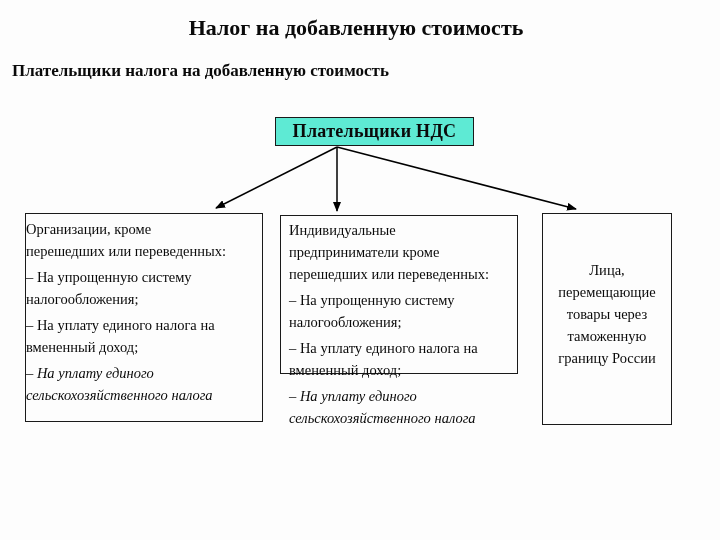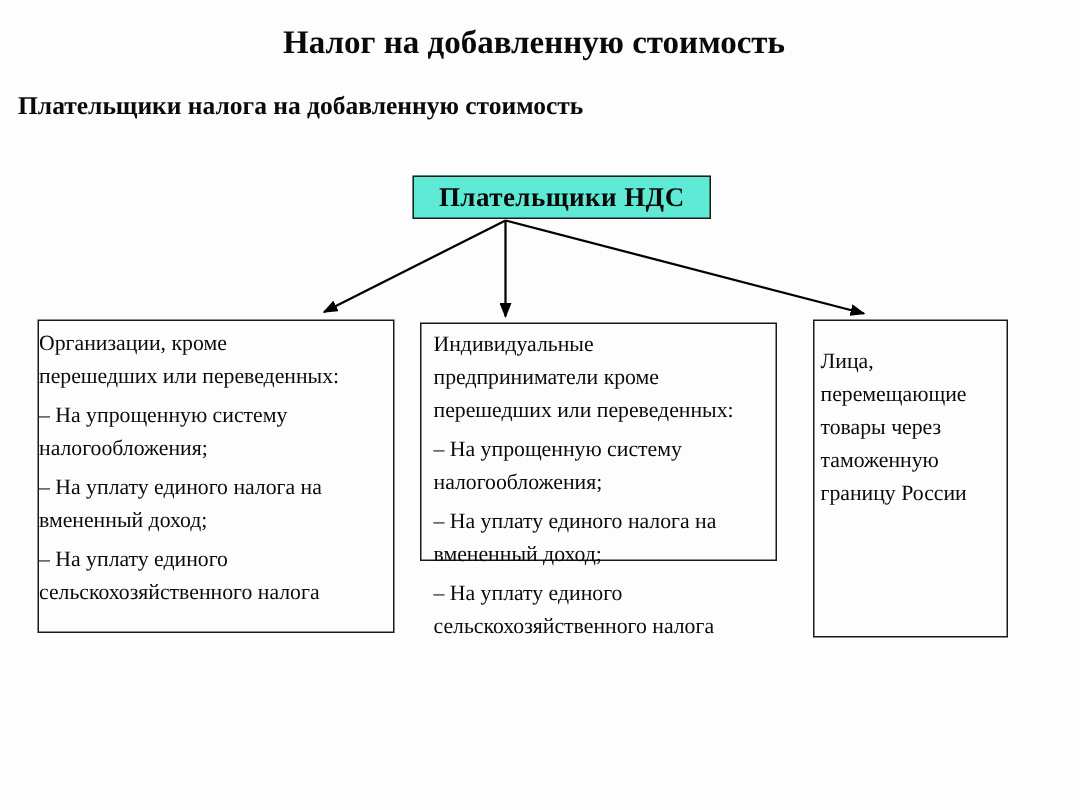--- a/index.html
+++ b/index.html
@@ -80,28 +80,30 @@
     top: 215px;
     width: 238px;
     height: 159px;
     padding: 3px 8px;
   }
   .node-right {
     left: 542px;
     top: 213px;
     width: 130px;
     height: 212px;
-    padding: 16px 4px 0 4px;
+    padding: 45px 4px 0 4px;
+    text-align: center;
   }
   .node p {
     margin: 0 0 4px 0;
     white-space: pre-line;
   }
   .node p:last-child {
     margin-bottom: 0;
+    font-style: italic;
   }
   .node-right .centered-text {
     white-space: pre-line;
   }
 </style>
 </head>
 <body>
 
 <div class="canvas">
 

